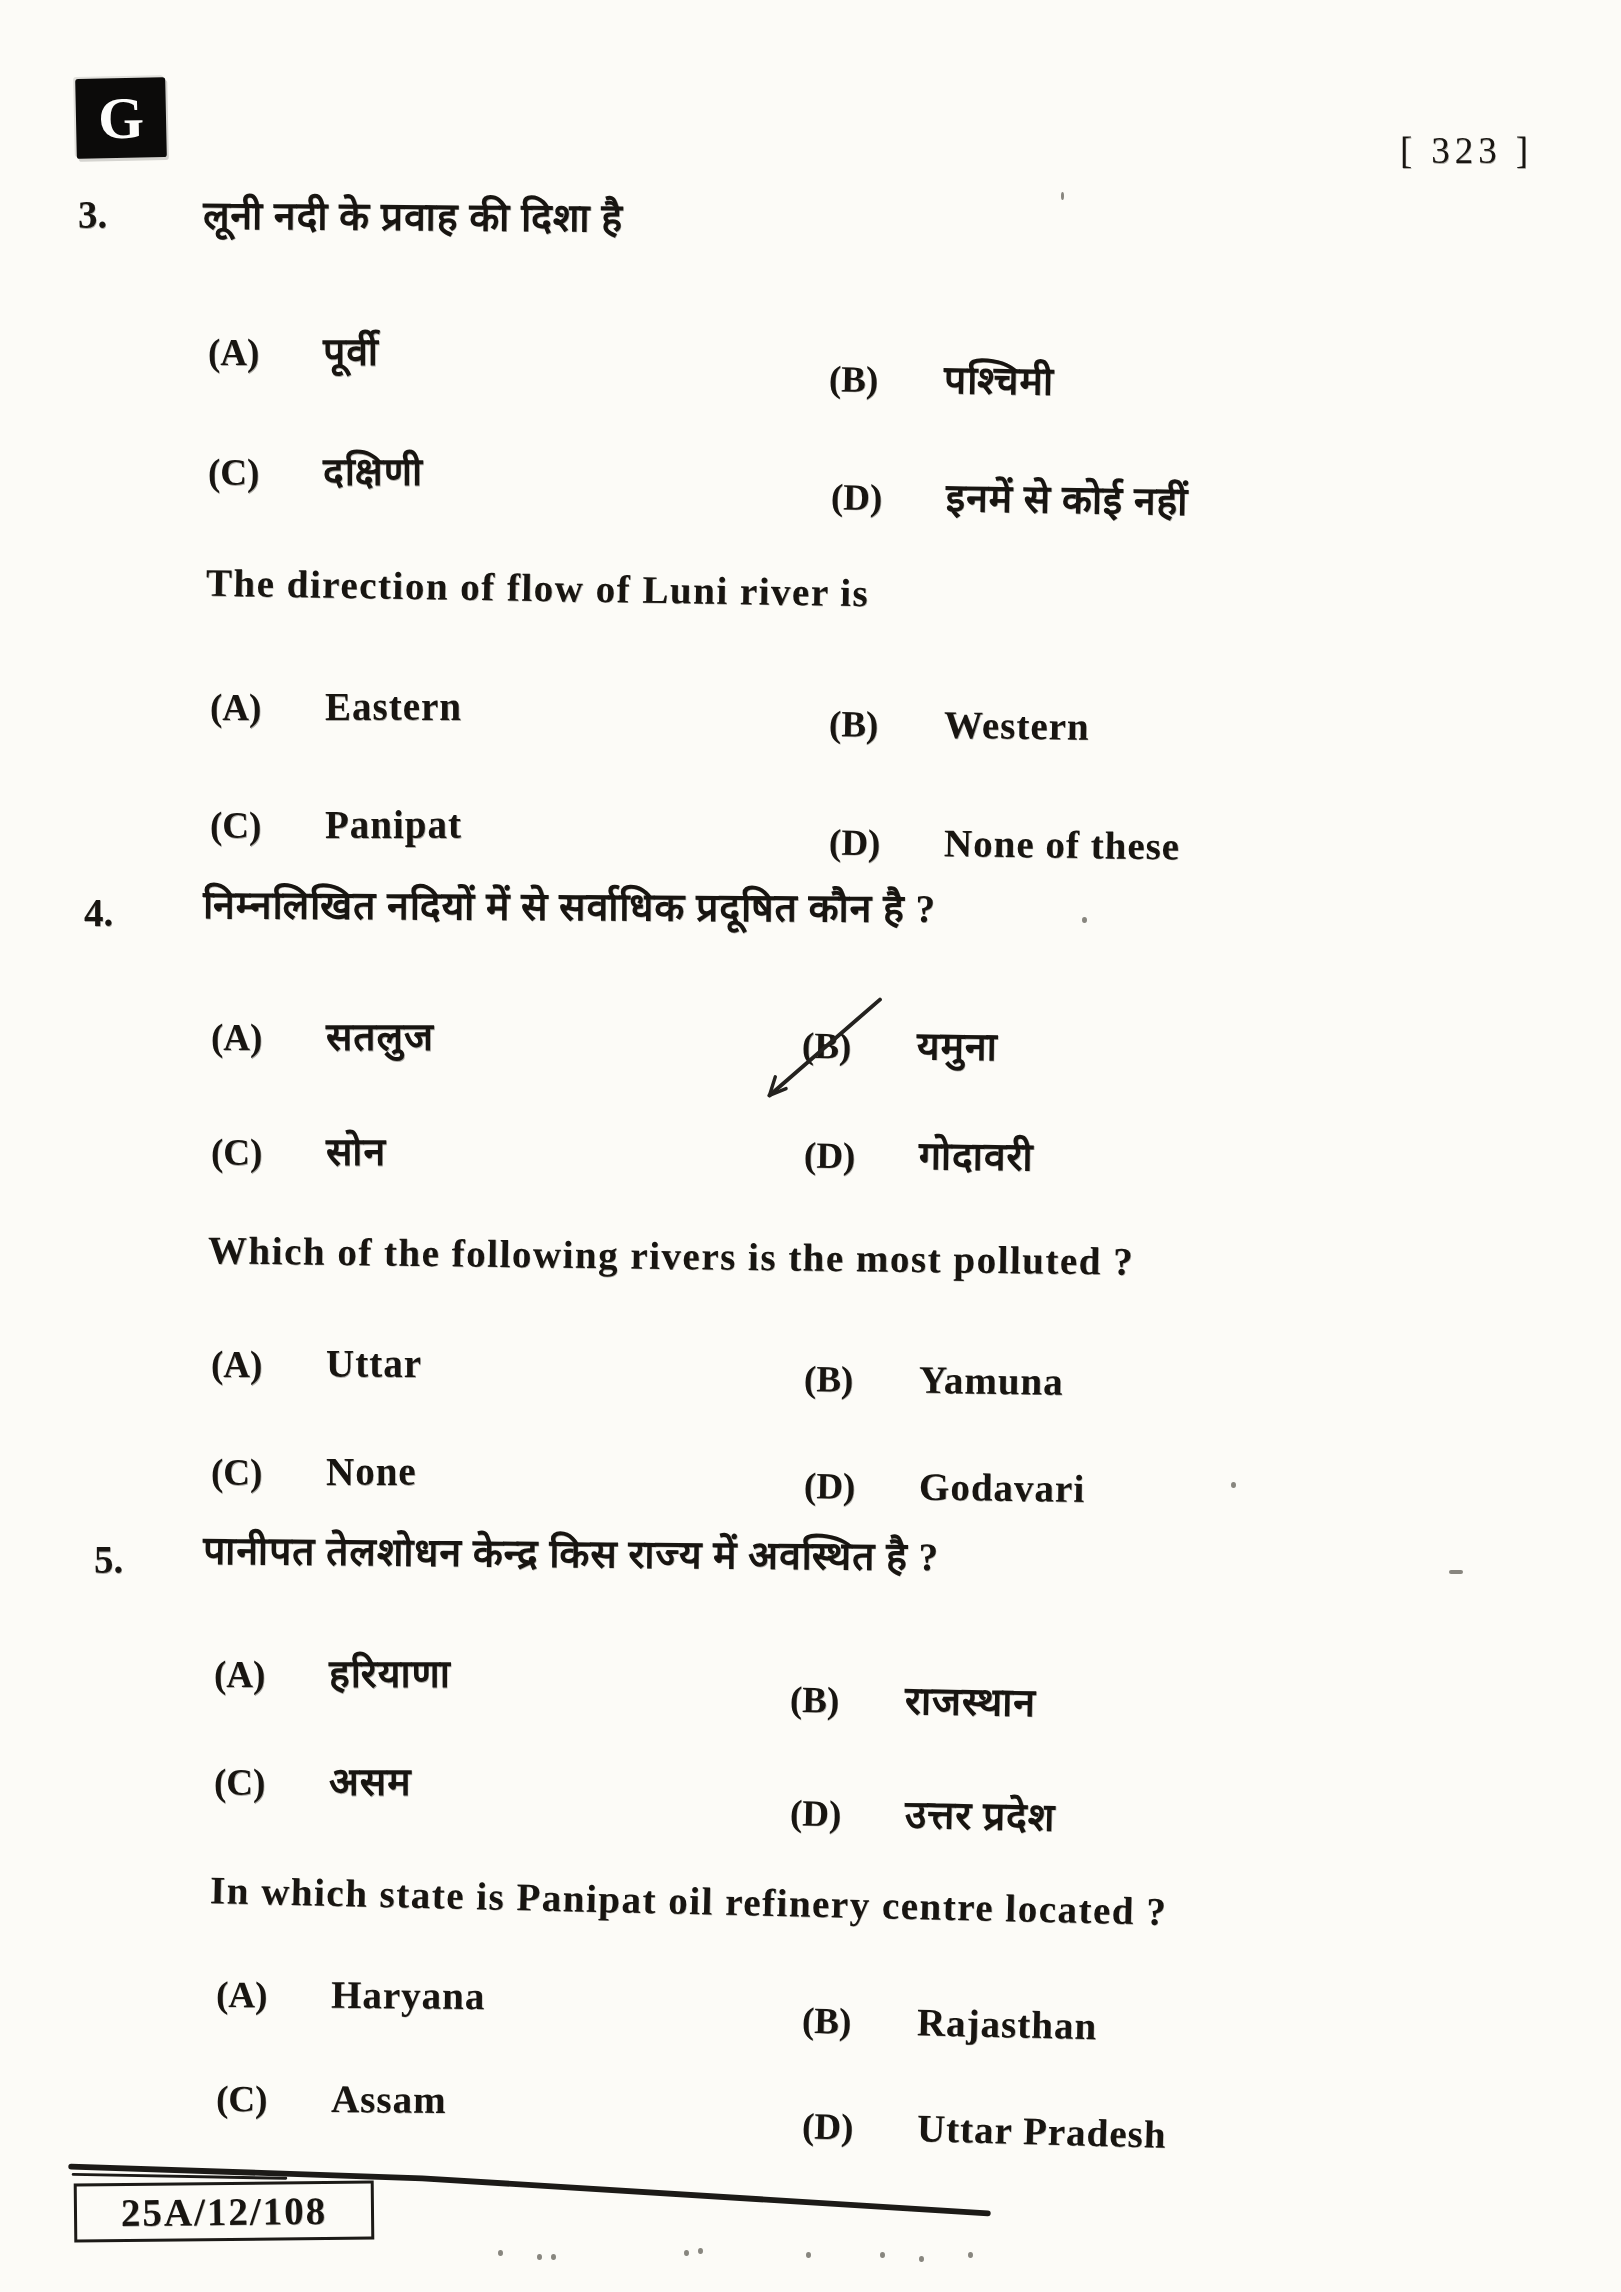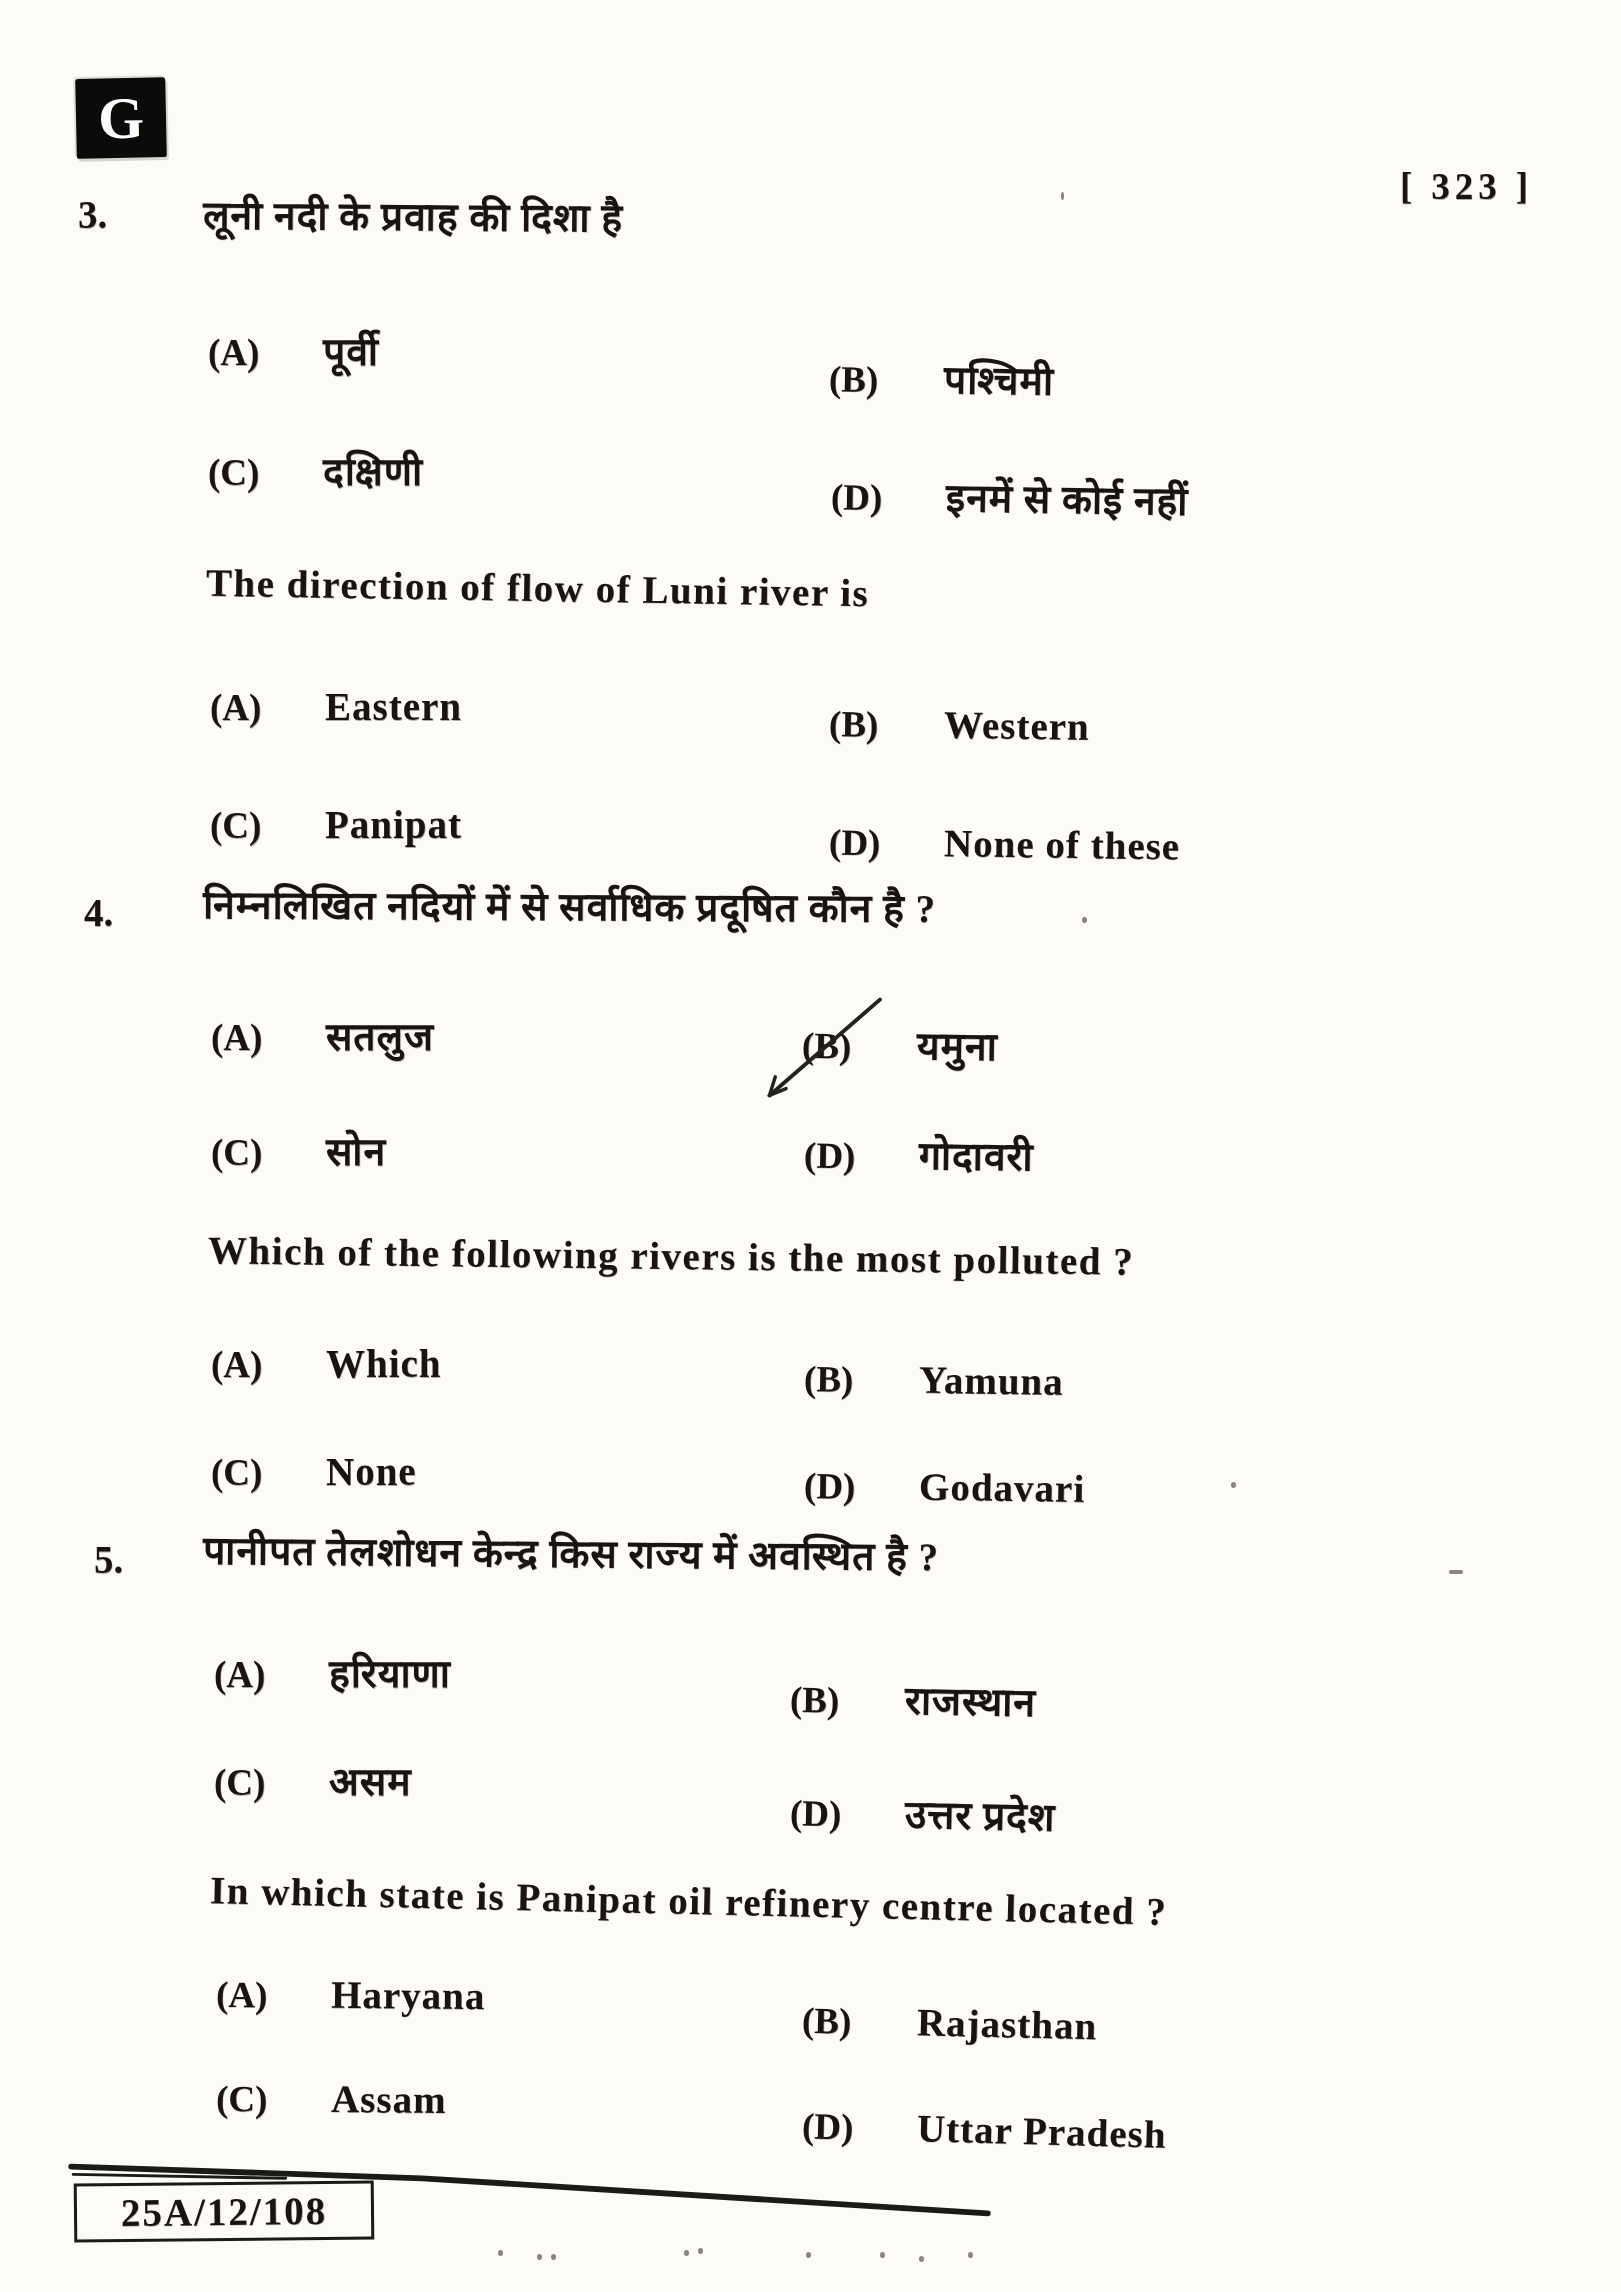--- a/index.html
+++ b/index.html
@@ -21,21 +21,21 @@
   .opt .txt{font-size:39px;font-weight:600;margin-left:41px;letter-spacing:1px;}
   .gbadge{
     position:absolute;left:76px;top:78px;width:90px;height:80px;
     background:#0c0b0a;color:#fdfdfb;
     display:flex;align-items:center;justify-content:center;
     font-size:59px;font-weight:700;
     transform:rotate(-1.2deg);
     border-radius:2.9px;
     box-shadow:2px 2.9px 0 rgba(40,38,34,0.18), -2px -2px 0 rgba(40,38,34,0.12);
   }
-  .pagenum{position:absolute;left:1400px;top:129px;font-size:37px;font-weight:700;letter-spacing:4.9px;margin-top:36px;}
+  .pagenum{position:absolute;left:1400px;top:129px;font-size:37px;font-weight:400;letter-spacing:4.9px;}
   .footer-box{
     position:absolute;left:74px;top:2182px;width:294px;height:53px;
     border:3.9px solid #1c1a17;
     display:flex;align-items:center;justify-content:center;
     font-size:39px;font-weight:600;letter-spacing:2px;
     transform:rotate(-0.6deg);
     background:transparent;
   }
   .speck{position:absolute;width:4.9px;height:5.9px;background:#4a463f;border-radius:50%;opacity:0.65;}
   svg{position:absolute;overflow:visible;}
@@ -113,21 +113,21 @@
 
     <svg style="left:745px;top:980px;" width="176" height="137" viewBox="0 0 180 140">
       <path d="M 25 118 L 138 20" stroke="#24221f" stroke-width="4" stroke-linecap="round" fill="none"></path>
       <path d="M 25 118 l 17 -7 M 25 118 l 6 -19" stroke="#24221f" stroke-width="3.5" stroke-linecap="round" fill="none"></path>
     </svg>
 
     <span class="abs en ink" style="left:208px;top:1233px;transform:rotate(0.7deg);">Which of the following rivers is the most polluted ?</span>
 
     <span class="abs opt ink" style="left:211px;top:1341px;">
       <span class="lbl">(A)</span>
-      <span class="txt">Which</span>
+      <span class="txt">Uttar</span>
     </span>
     <span class="abs opt ink" style="left:804px;top:1357px;transform:rotate(0.8deg);">
       <span class="lbl">(B)</span>
       <span class="txt">Yamuna</span>
     </span>
     <span class="abs opt ink" style="left:211px;top:1449px;">
       <span class="lbl">(C)</span>
       <span class="txt">None</span>
     </span>
     <span class="abs opt ink" style="left:804px;top:1464px;transform:rotate(0.8deg);">

